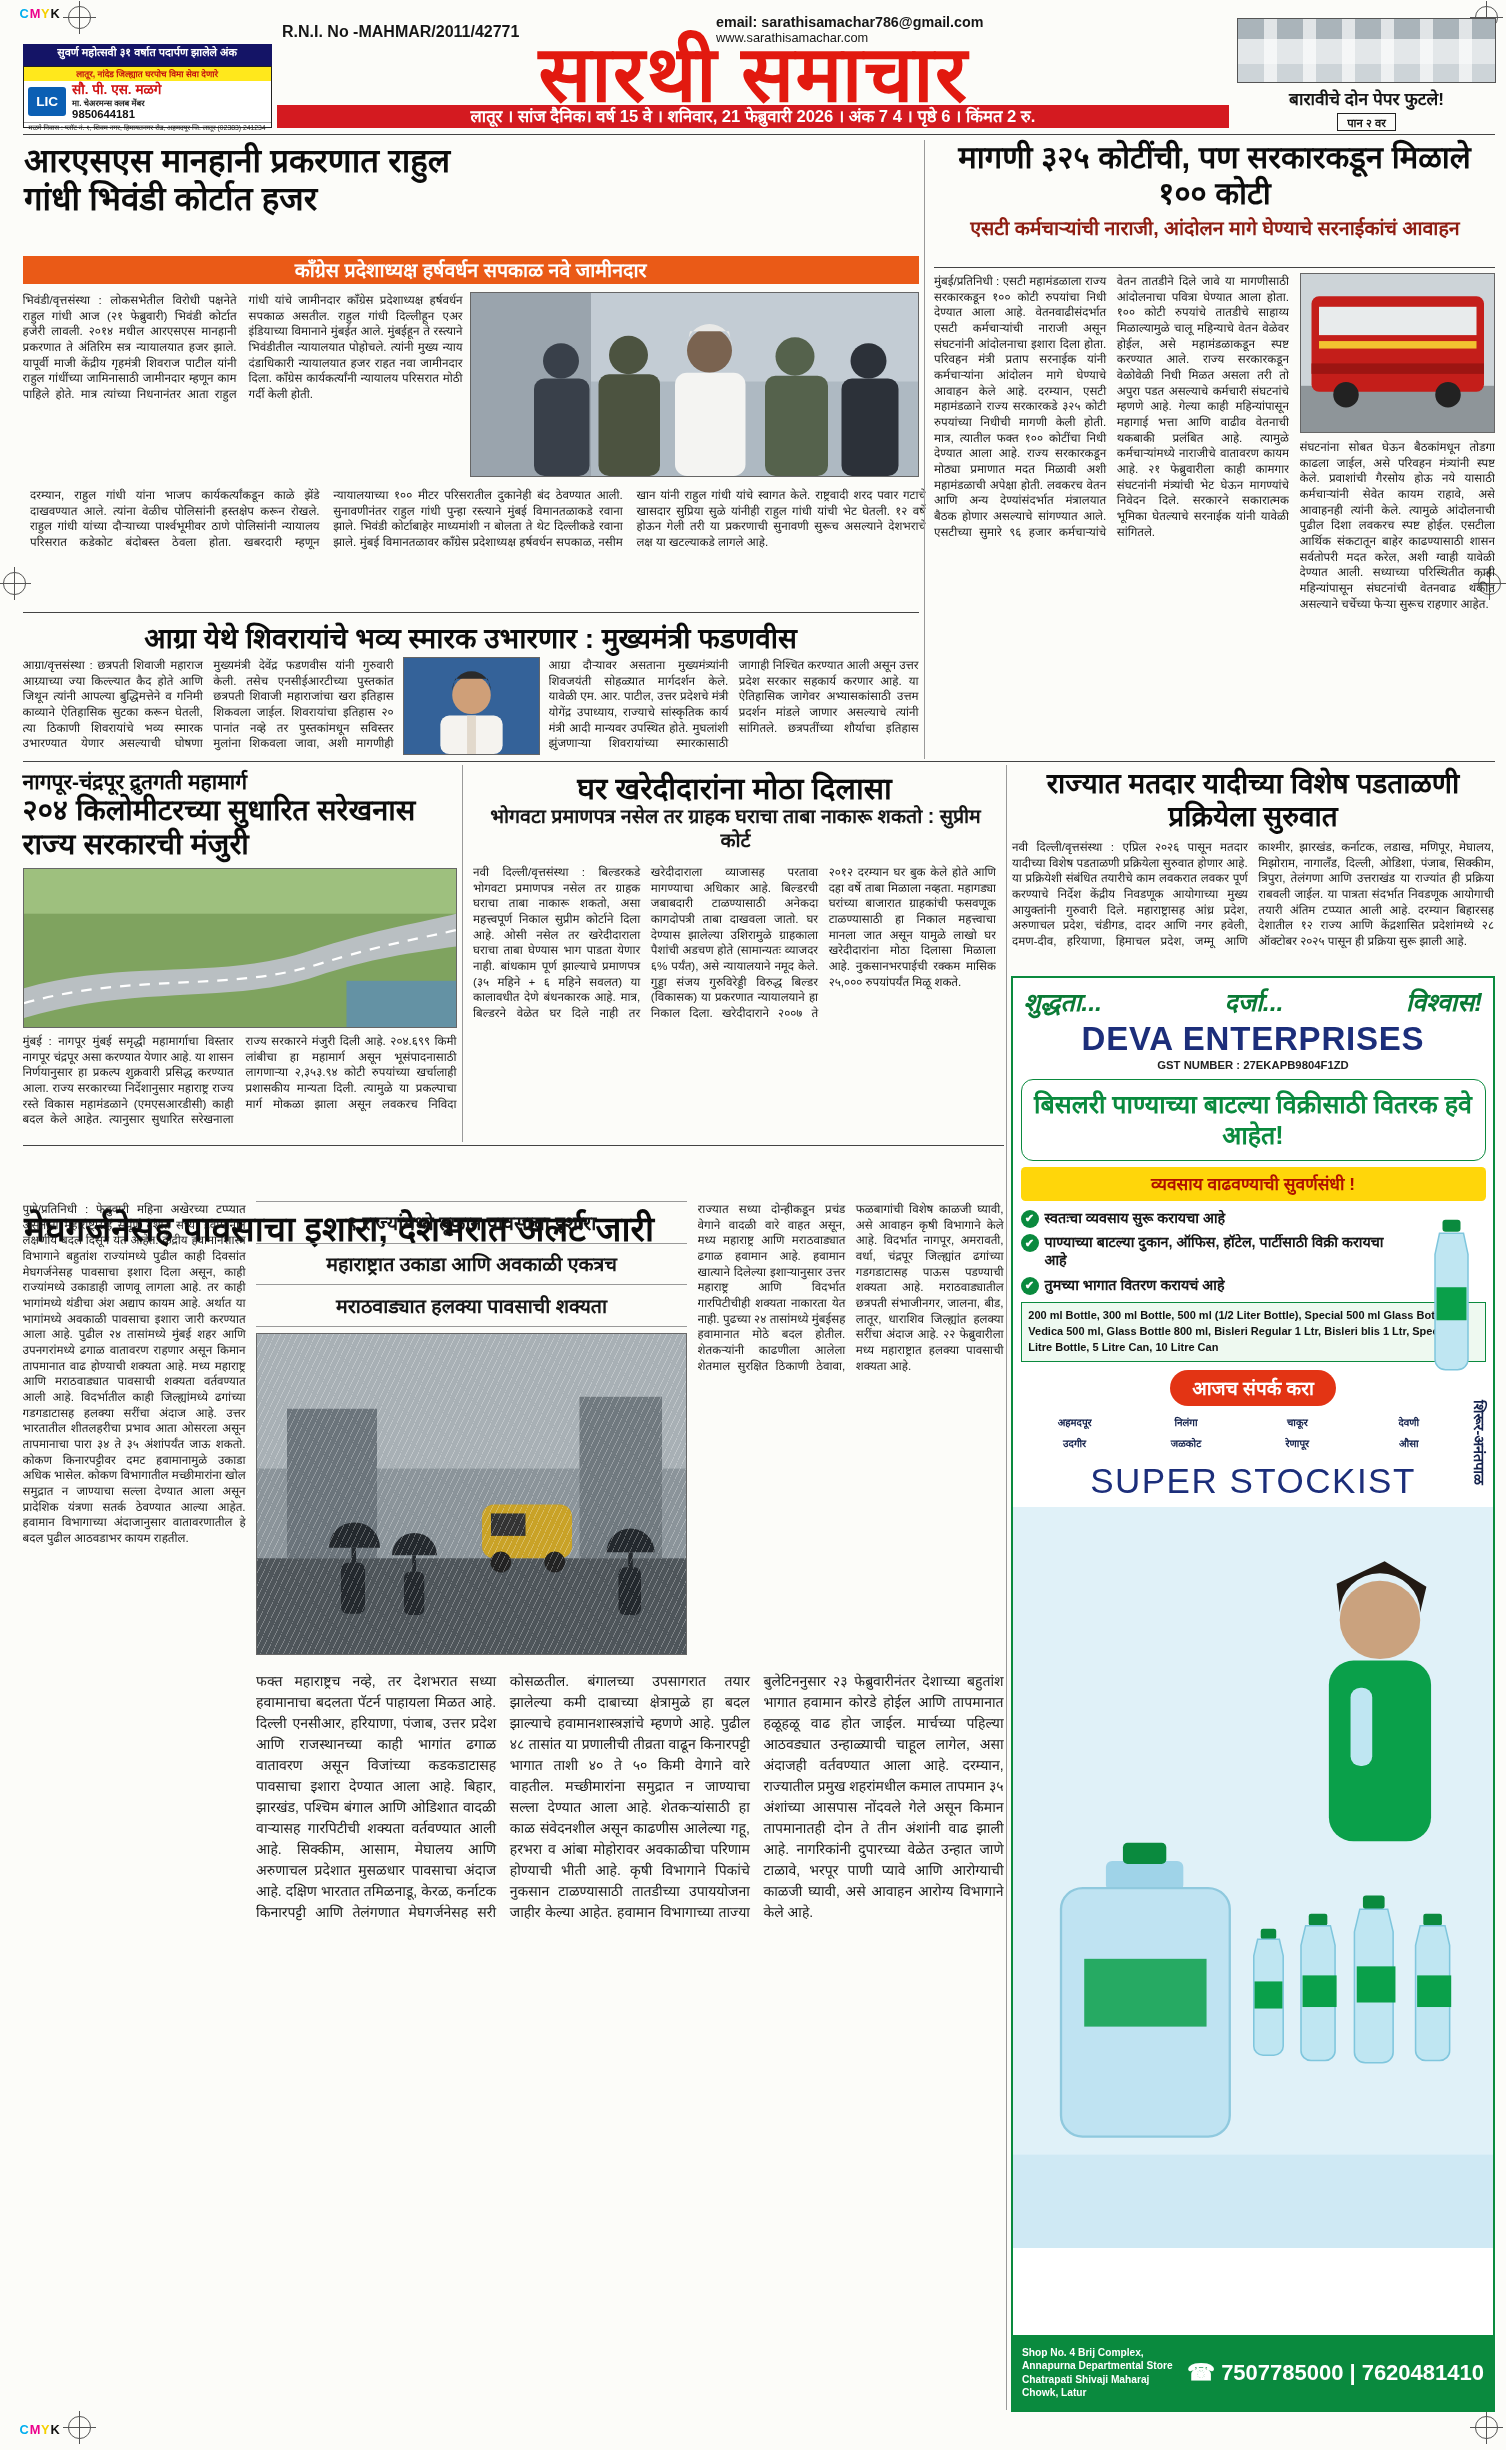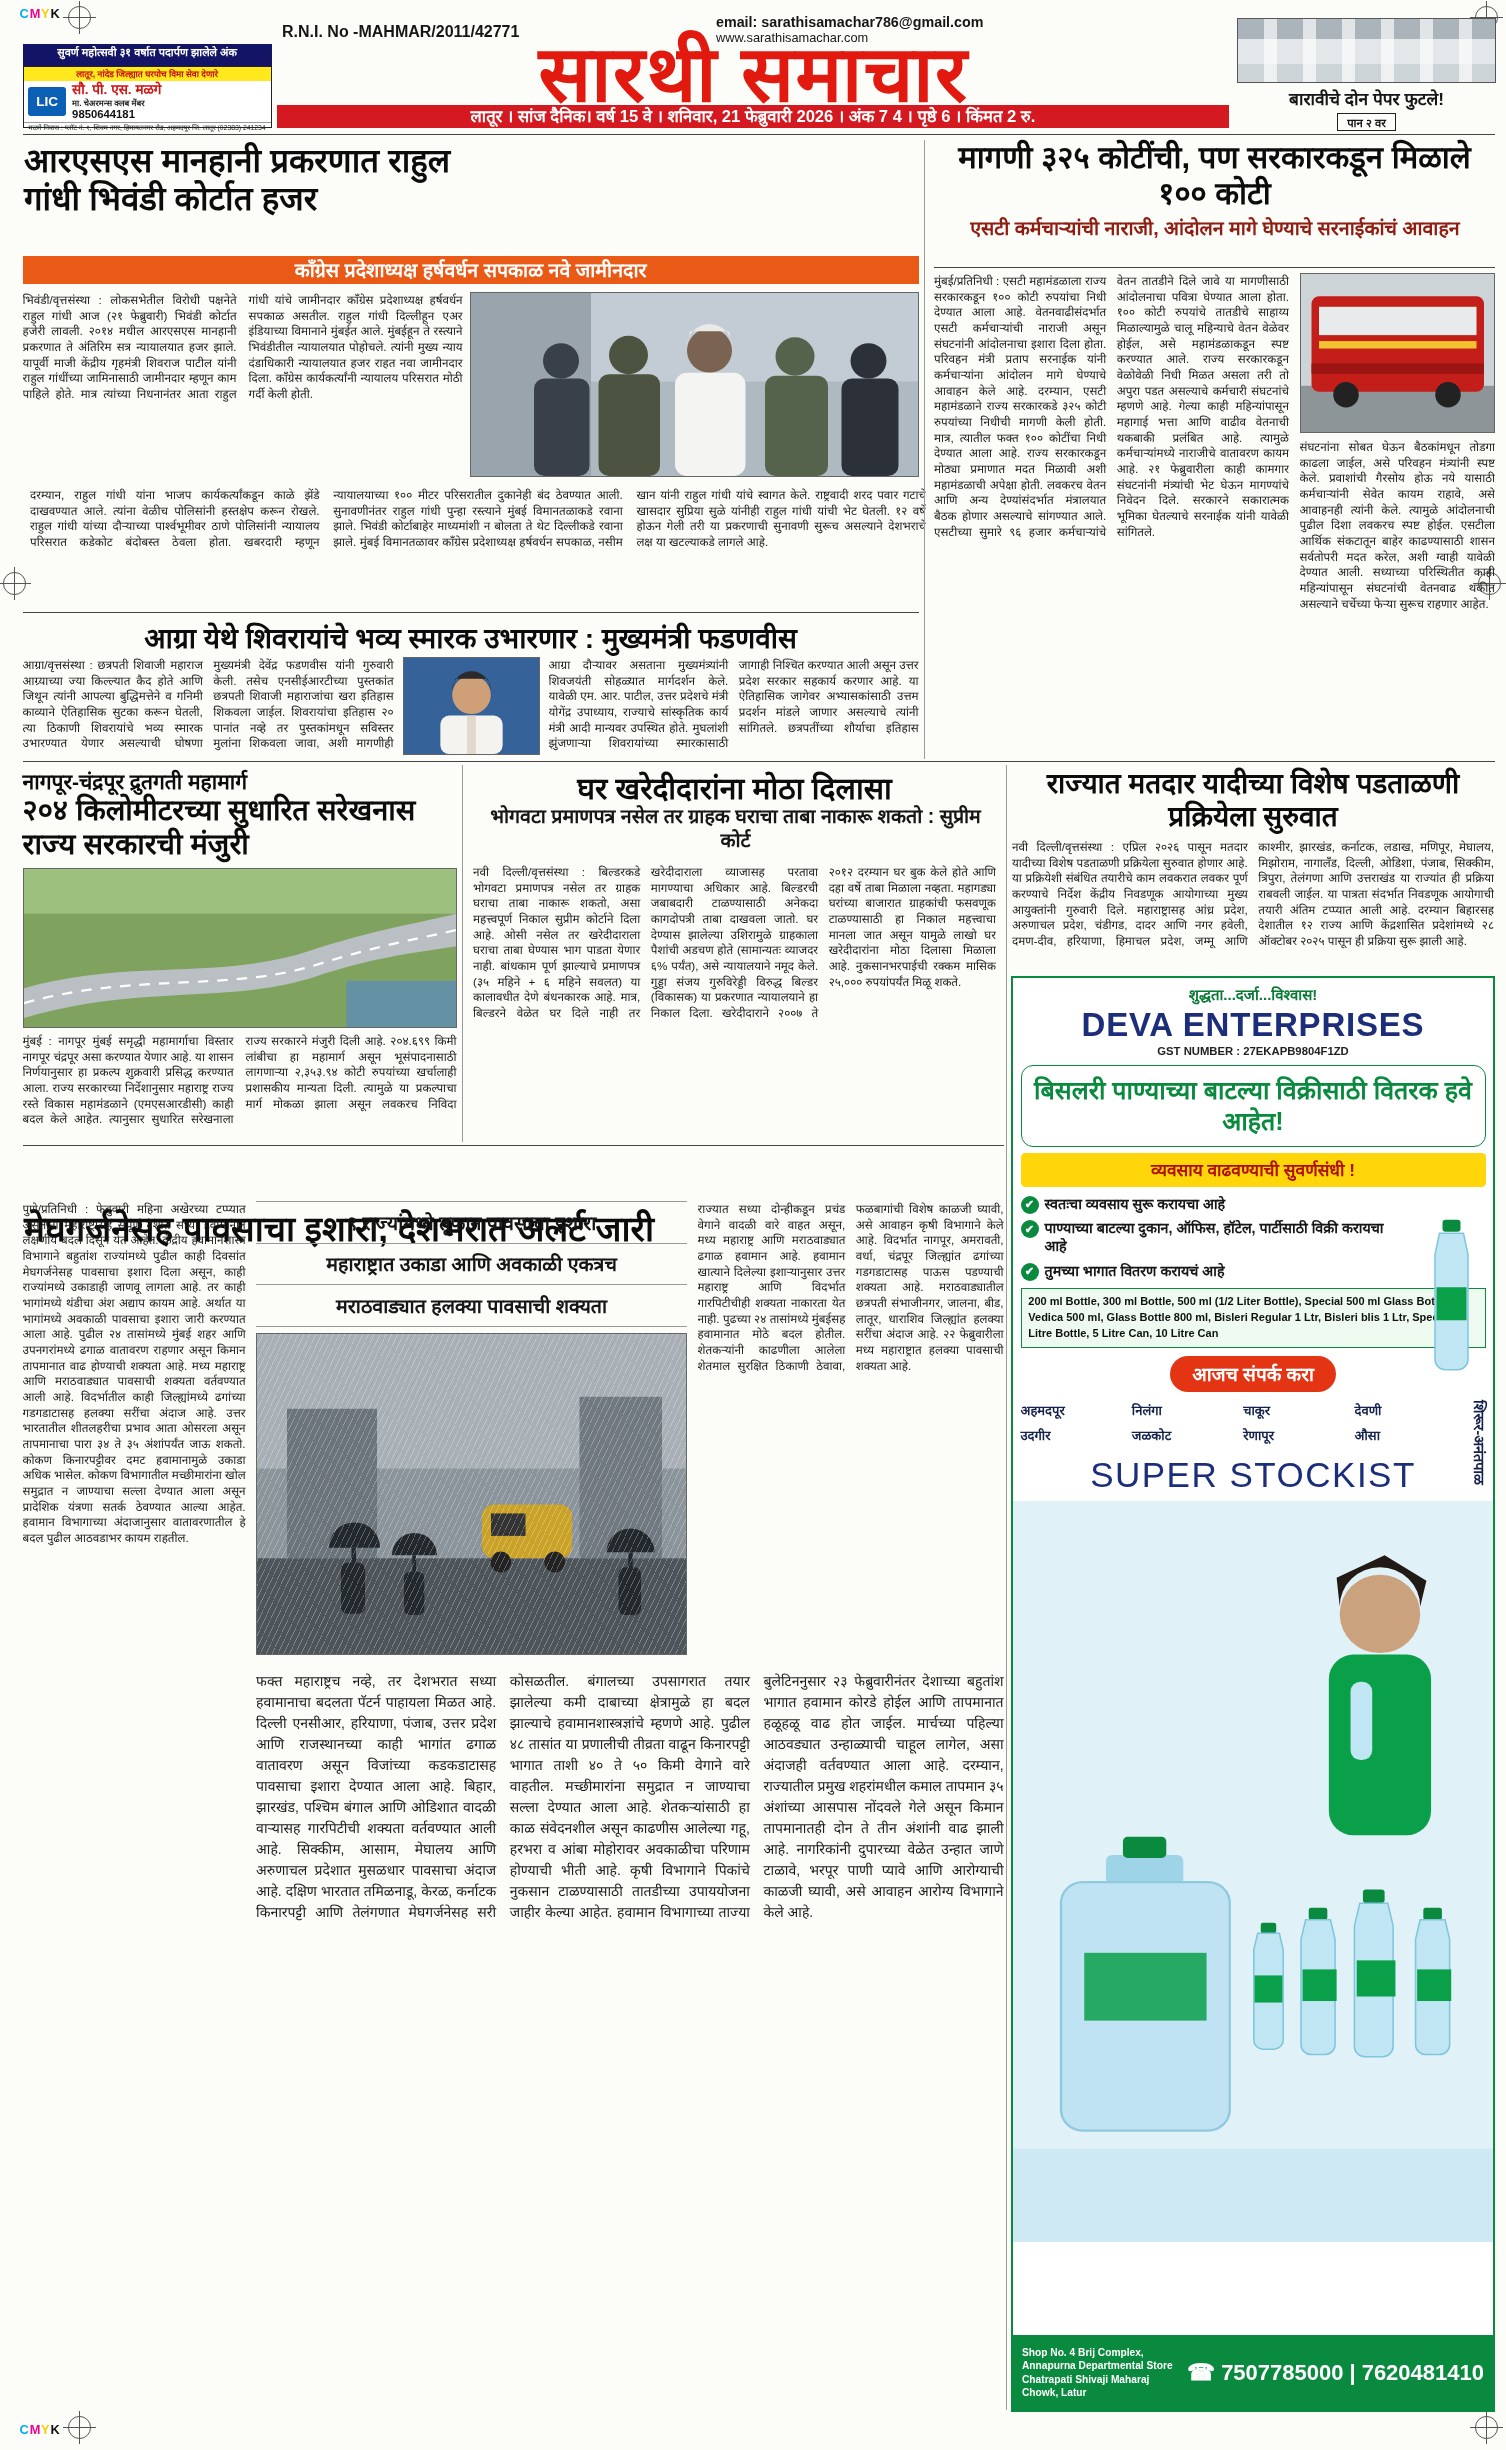--- a/index.html
+++ b/index.html
@@ -99,41 +99,41 @@
   .rain-subhead{font-size:19.6px;font-weight:bold;text-align:center;padding:6.8px 3px;border-bottom:0.8px solid #999}
   .rain-subhead:first-child{border-top:0.8px solid #999}
   .rain-photo{position:relative;width:431px;height:322px;margin-top:6px}
   .rain-photo::after{content:"";position:absolute;inset:0;
      background:repeating-linear-gradient(115deg,rgba(255,255,255,.28) 0 0.8px,transparent 0.8px 5.3px)}
   .rain-right{flex:1;column-count:2;column-gap:10.5px;height:444px}
   .rain-bottom{margin-top:26px;column-count:3;column-gap:13.6px;height:753px;font-size:14px;line-height:1.5}
 
   
   .ad{left:1011px;top:976px;width:484px;height:1436px;background:#fff;border:2.3px solid #0a8a3e;padding:6px 7.5px 0}
-  .ad-toprow{display:flex;justify-content:center;font-size:15px;font-weight:bold;
-             color:#0a7a35;padding:0 3px}
+  .ad-toprow{display:flex;justify-content:space-between;font-size:25px;font-weight:bold;
+             font-style:italic;color:#0a7a35;padding:0 3px}
   .ad-name{text-align:center;font-size:33px;font-weight:bold;color:#1c2e7a;letter-spacing:0.8px;margin-top:1.5px}
   .ad-gst{text-align:center;font-size:11.3px;font-weight:bold;color:#222;margin-top:1.5px}
   .ad-offer{border:1.9px solid #0a8a3e;border-radius:12px;padding:9px 7.5px;margin:7.5px 0 6px;
             color:#0a8a3e;font-size:25px;font-weight:bold;text-align:center;line-height:1.25}
   .ad-golden{background:#ffd60a;color:#b01000;font-size:17.3px;font-weight:bold;text-align:center;
              padding:5.3px 3px;border-radius:4.5px}
   .ad-bullets{margin:9px 0 6px;width:369px}
   .ad-bullet{display:flex;align-items:flex-start;gap:6px;margin-bottom:6.8px}
   .check{flex:0 0 auto;width:18px;height:18px;border-radius:50%;background:#0a8a3e;color:#fff;
          font-size:11.3px;display:flex;align-items:center;justify-content:center;font-weight:bold}
   .ad-bullet-text{font-size:14.3px;font-weight:bold;line-height:1.25}
   .ad-side-bottle{position:absolute;right:7.5px;top:240px;width:69px;height:158px}
   .ad-products{border:1.1px solid #0a8a3e;background:#eef9f0;font-size:11px;font-weight:bold;
                line-height:1.45;padding:5.3px 6.8px;margin:3px 0 7.5px;color:#111}
   .ad-contact-wrap{text-align:center}
   .ad-contact{display:inline-block;background:#e33414;color:#fff;font-size:19px;font-weight:bold;
               padding:5.3px 22.6px;border-radius:19.6px}
   .ad-cities{margin:9px 22.6px 0 0;display:grid;grid-template-columns:repeat(4,1fr);gap:6.8px 3px}
-  .ad-city{font-size:13px;font-weight:bold;color:#14224d;}
+  .ad-city{font-size:10px;font-weight:bold;color:#14224d;text-align:center}
   .ad-city-vert{position:absolute;right:4.5px;top:422px;height:143px;writing-mode:vertical-rl;
                 font-size:14.3px;font-weight:bold;color:#14224d}
   .ad-super{text-align:center;font-size:35px;font-weight:normal;color:#1c2e7a;letter-spacing:1.5px;margin-top:10.5px}
   .ad-visual{height:741px;margin:6px -7.5px 0;overflow:hidden}
   .ad-bottombar{position:absolute;left:0;right:0;bottom:0;height:75px;background:#0a8a3e;color:#fff;
                 display:flex;align-items:center;gap:7.5px;padding:0 9px}
   .ad-addr{width:46%;font-size:10.2px;line-height:1.3;font-weight:bold}
   .ad-phones{flex:1;display:flex;align-items:center;justify-content:flex-end;gap:6px;
              font-size:22px;font-weight:bold;white-space:nowrap}
   .phone-ic{font-size:22.6px}

